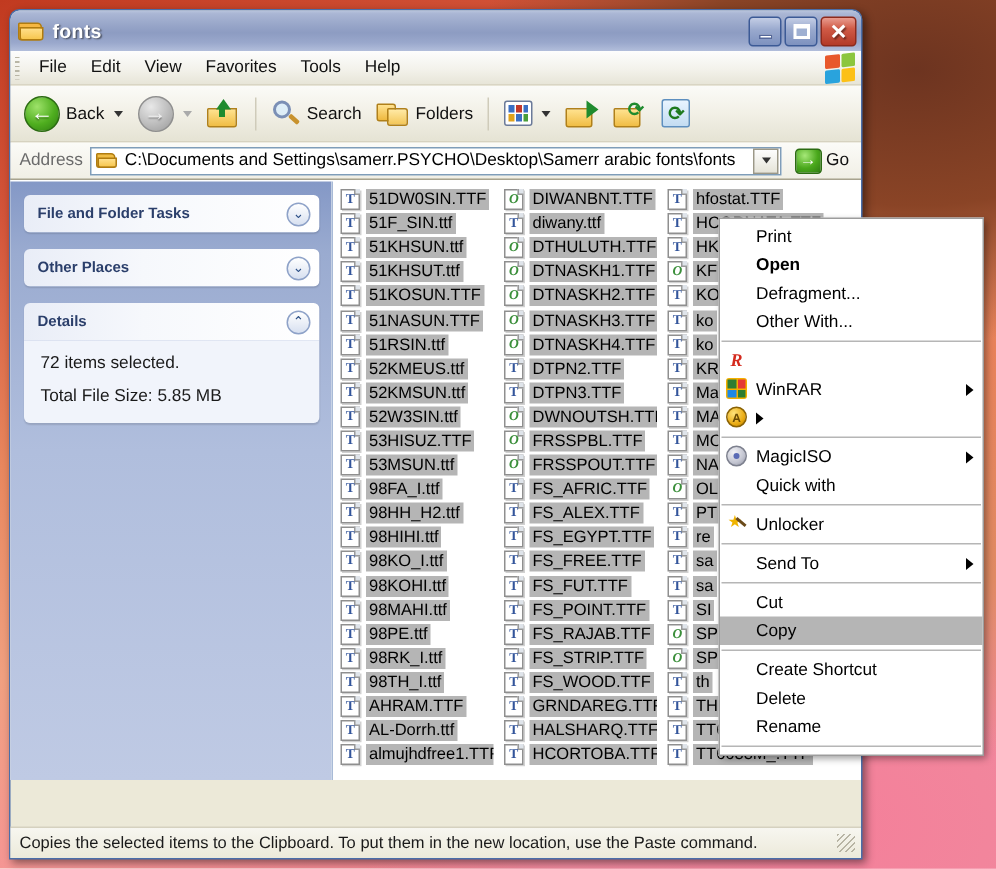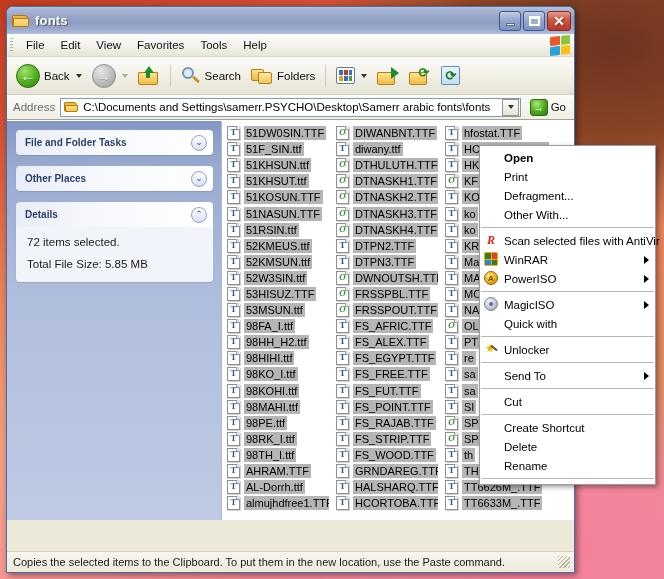--- a/index.html
+++ b/index.html
@@ -978,57 +978,55 @@
   </div>
 
   <div id="status-bar">
     <span id="status-text">Copies the selected items to the Clipboard. To put them in the new location, use the Paste command.</span>
     <span id="status-grip"></span>
   </div>
 
 </div>
 
 <div id="context-menu">
+    <div class="cm-item cm-indent">
+      <span class="cm-label">Print</span>
+    </div>
     <div class="cm-item bold cm-indent">
       <span class="cm-label">Open</span>
-    </div>
-    <div class="cm-item cm-indent">
-      <span class="cm-label">Print</span>
     </div>
     <div class="cm-item">
       <span class="cm-icon"><span class="ic-defrag"></span></span>
       <span class="cm-label">Defragment...</span>
     </div>
     <div class="cm-item cm-indent">
       <span class="cm-label">Other With...</span>
     </div>
     <div class="cm-sep"></div>
     <div class="cm-item">
       <span class="cm-icon">
         <span class="ic-antivir">R</span>
       </span>
-      <span class="cm-label">Scan selected files with AntiVir</span>
     </div>
     <div class="cm-item">
       <span class="cm-icon">
         <span class="ic-winrar">
           <i></i>
           <i></i>
           <i></i>
           <i></i>
         </span>
       </span>
       <span class="cm-label">WinRAR</span>
       <span class="cm-arrow"></span>
     </div>
     <div class="cm-item">
       <span class="cm-icon">
         <span class="ic-poweriso">A</span>
       </span>
-      <span class="cm-label">PowerISO</span>
       <span class="cm-arrow"></span>
     </div>
     <div class="cm-sep"></div>
     <div class="cm-item">
       <span class="cm-icon">
         <span class="ic-magiciso"></span>
       </span>
       <span class="cm-label">MagicISO</span>
       <span class="cm-arrow"></span>
     </div>
@@ -1042,20 +1040,23 @@
     </div>
     <div class="cm-sep"></div>
     <div class="cm-item cm-indent">
       <span class="cm-label">Send To</span>
       <span class="cm-arrow"></span>
     </div>
     <div class="cm-sep"></div>
     <div class="cm-item cm-indent">
       <span class="cm-label">Cut</span>
     </div>
+    <div class="cm-item highlight cm-indent">
+      <span class="cm-label">Copy</span>
+    </div>
     <div class="cm-sep"></div>
     <div class="cm-item cm-indent">
       <span class="cm-label">Create Shortcut</span>
     </div>
     <div class="cm-item cm-indent">
       <span class="cm-label">Delete</span>
     </div>
     <div class="cm-item cm-indent">
       <span class="cm-label">Rename</span>
     </div>

